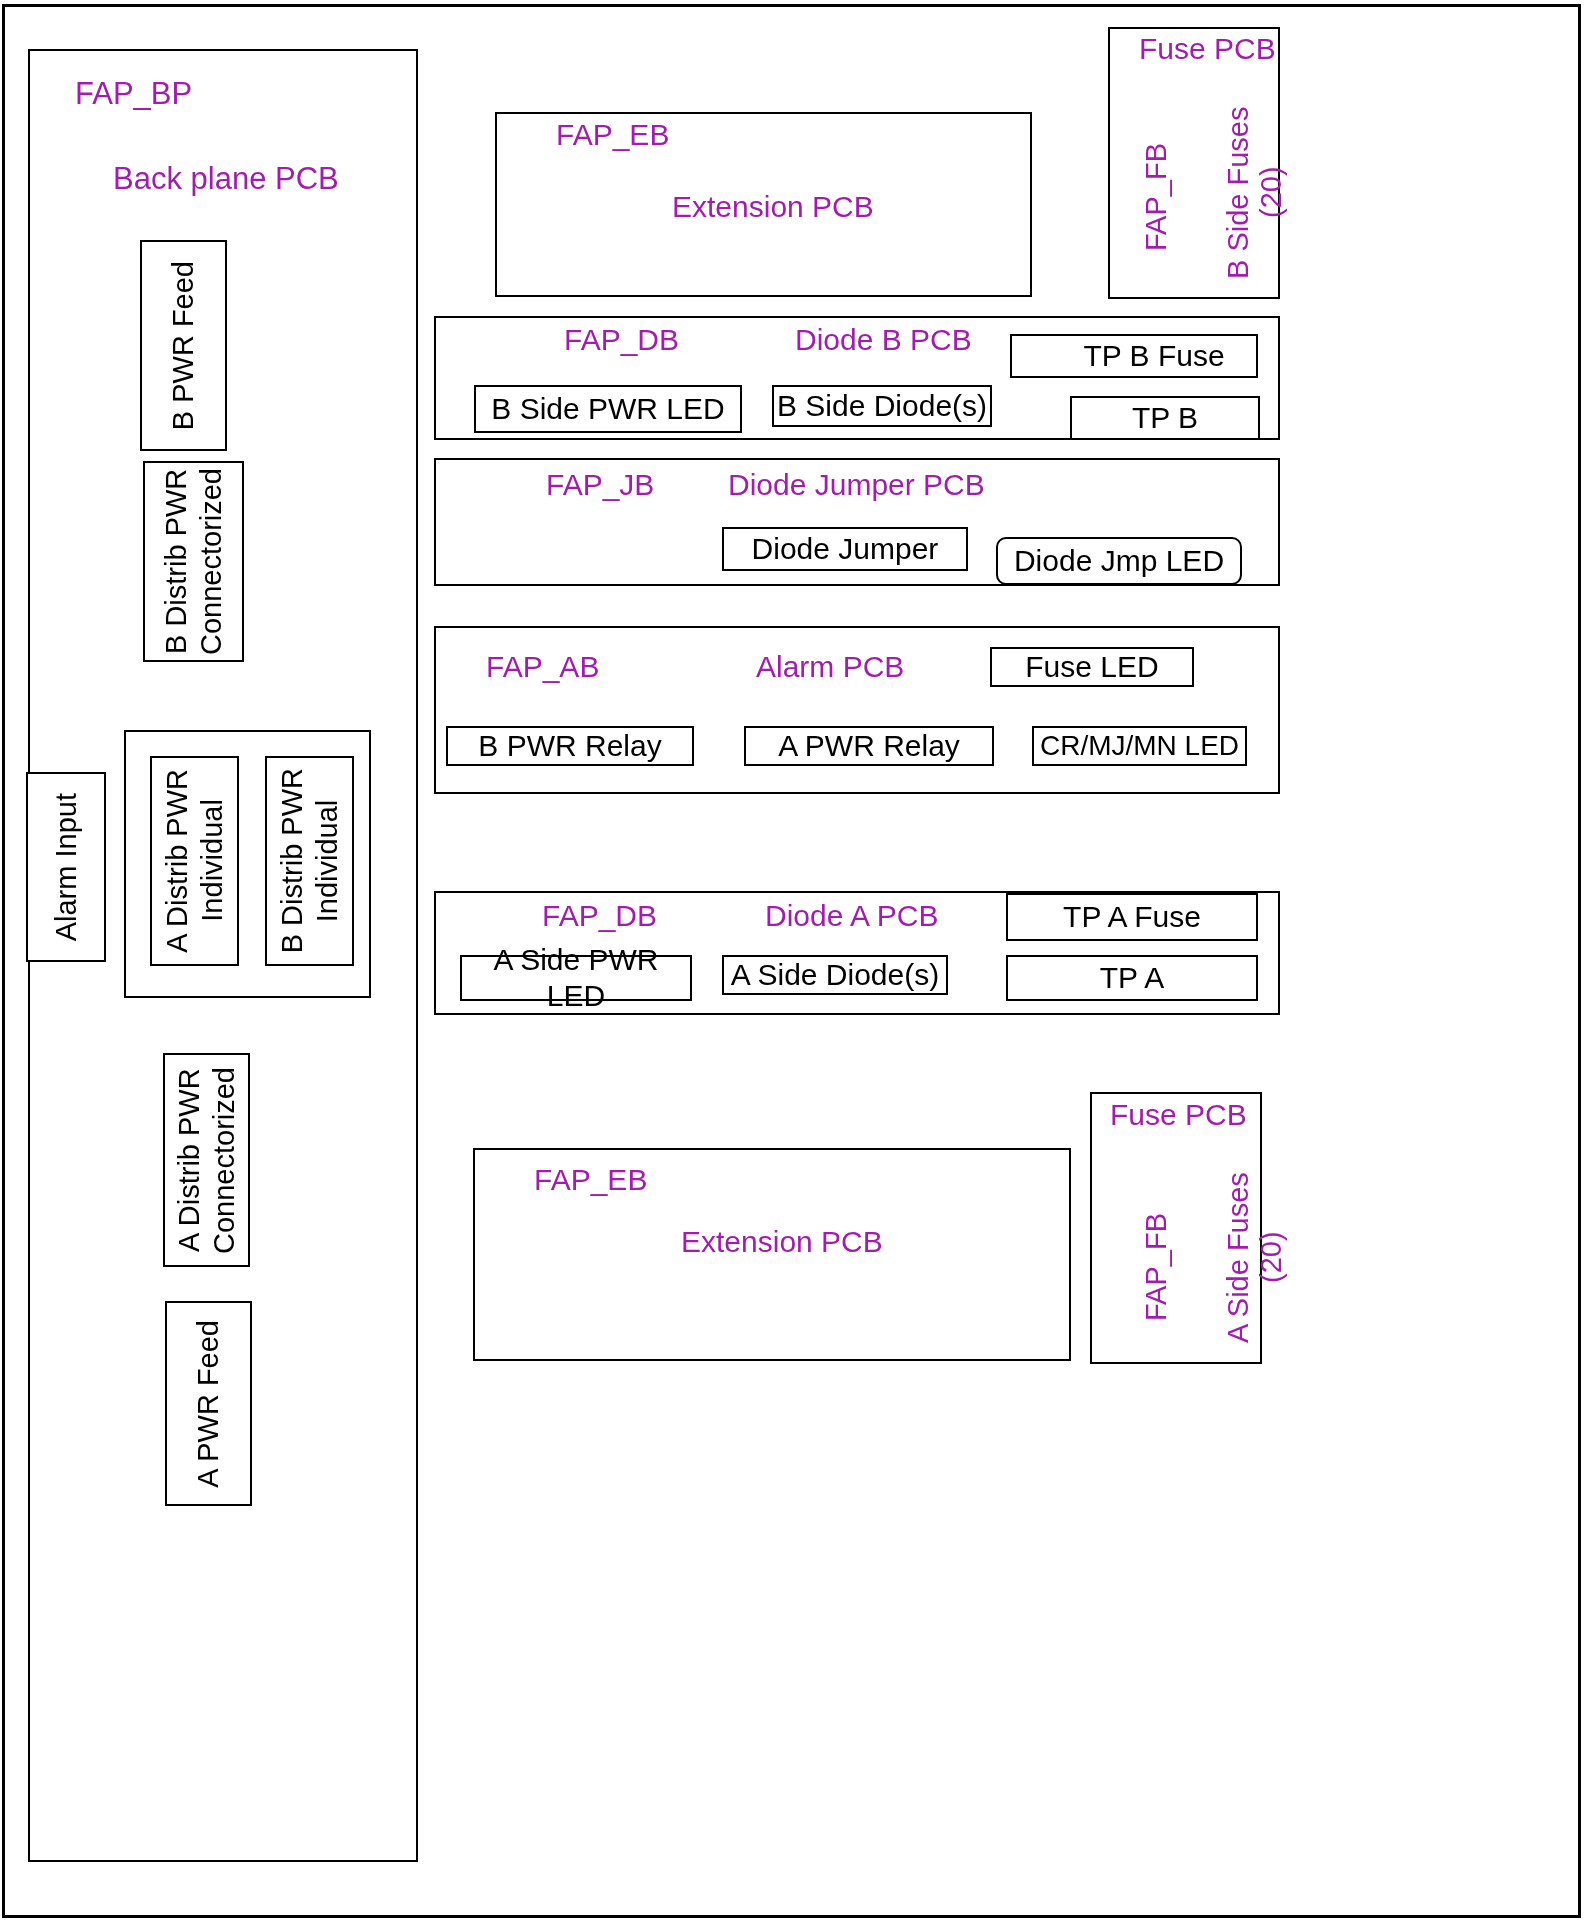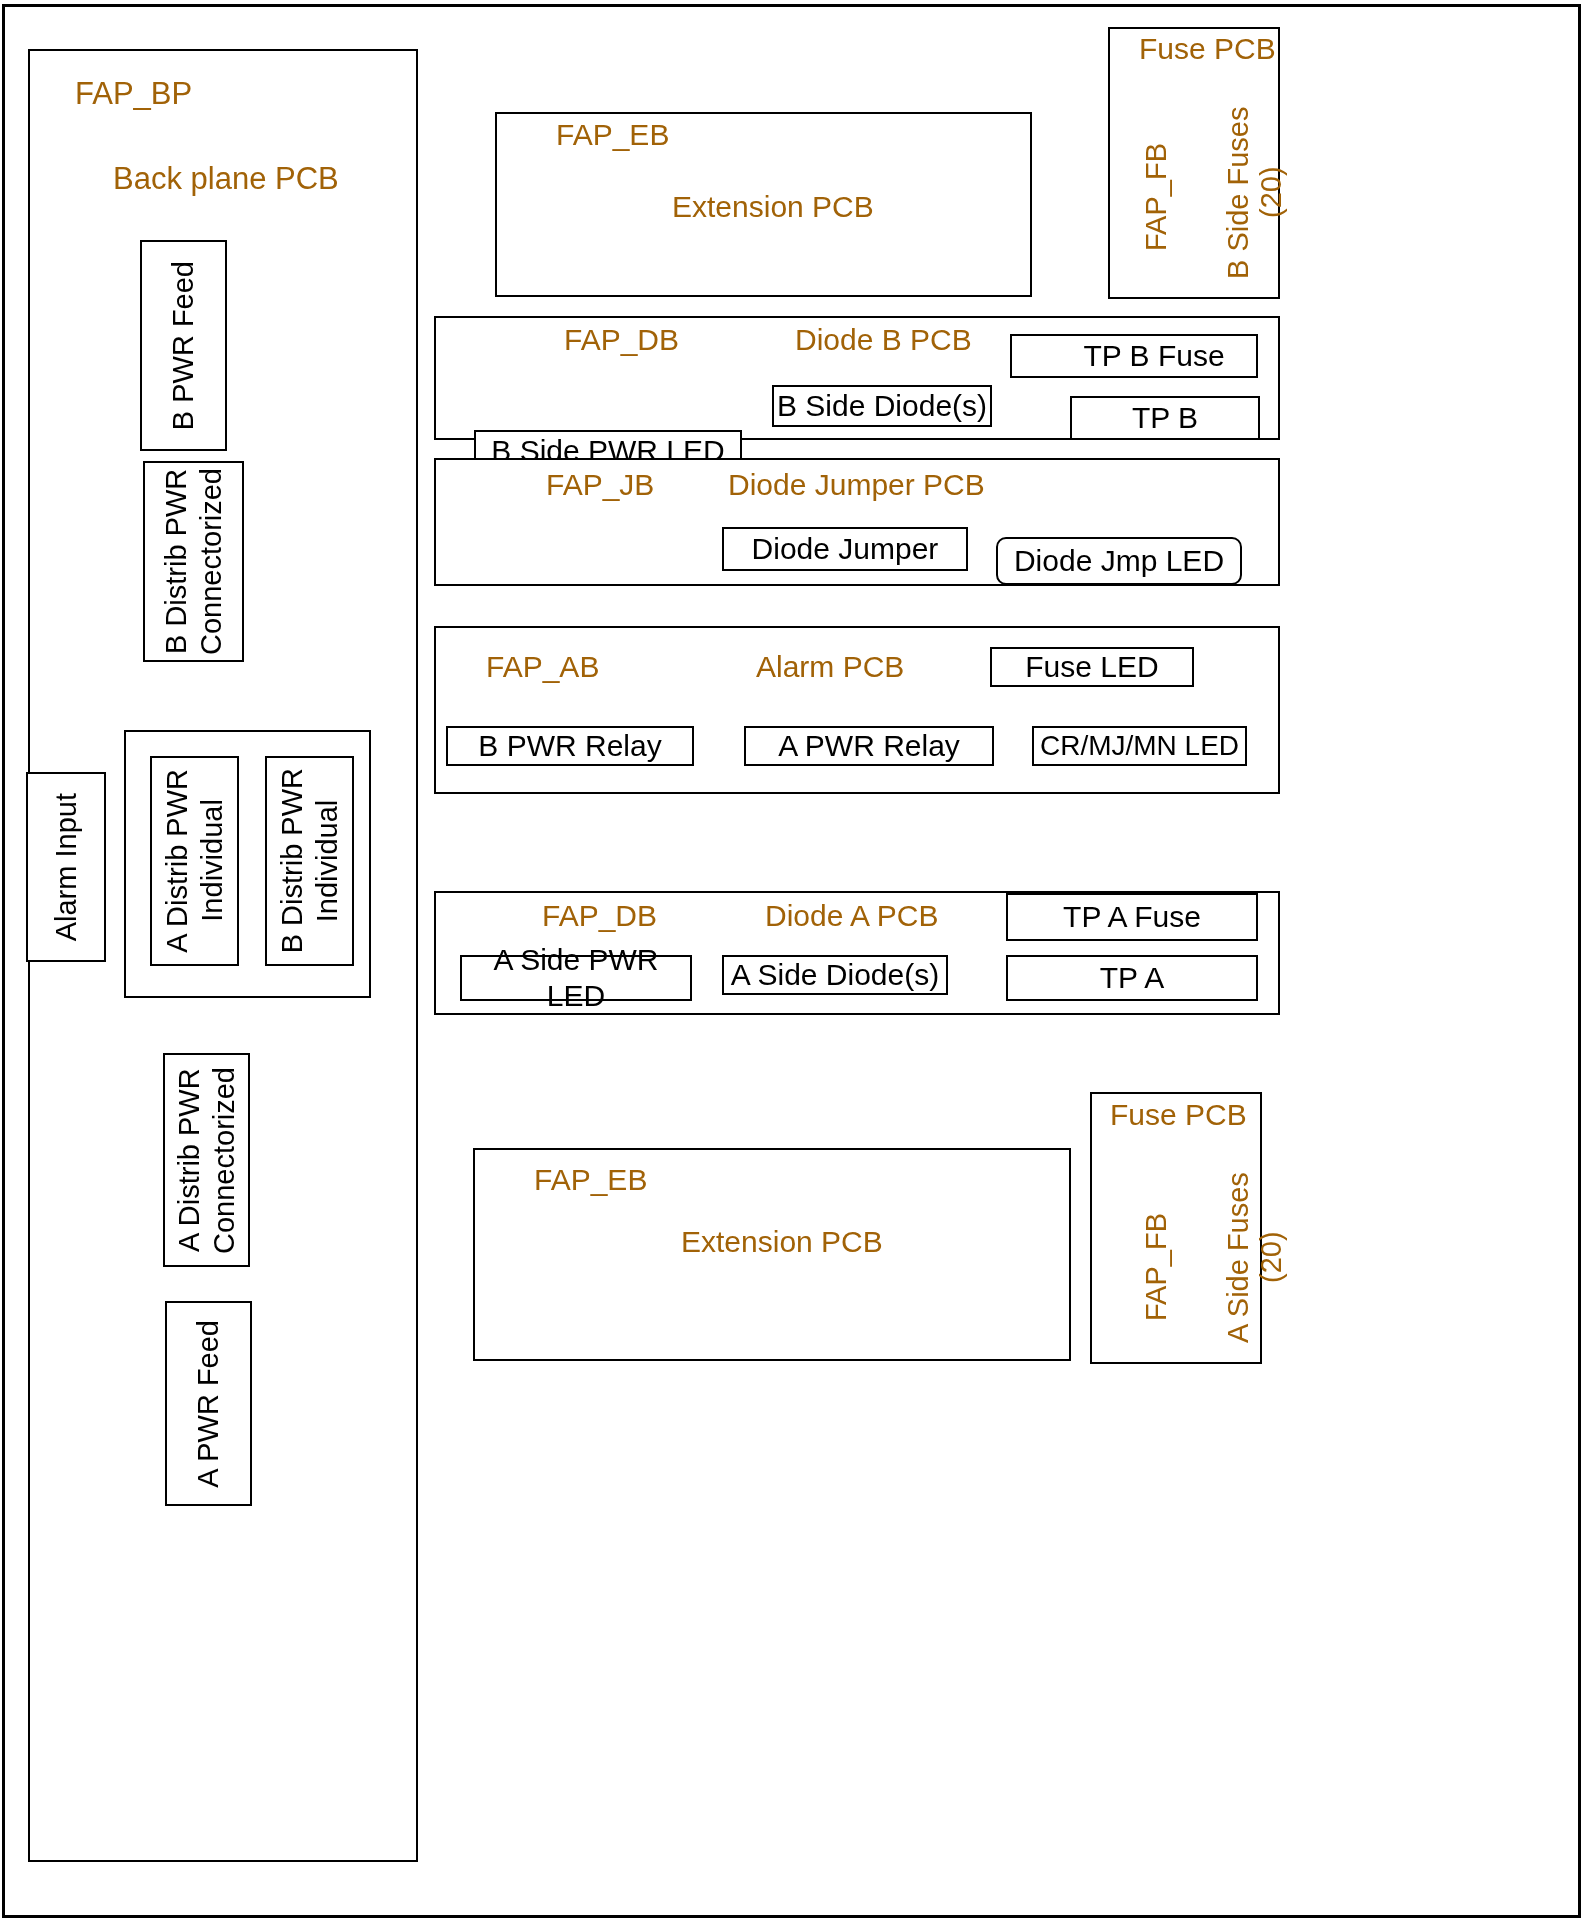--- a/index.html
+++ b/index.html
@@ -23,21 +23,21 @@
     border: 2px solid #000000;
     background: #ffffff;
     box-sizing: border-box;
   }
   
   .lbl {
     position: absolute;
     white-space: nowrap;
     font-size: 30px;
     line-height: 1.15;
-    color: #a16207;
+    color: #a21caf;
   }
   .centered {
     display: flex;
     align-items: center;
     justify-content: center;
     text-align: center;
     font-size: 30px;
     line-height: 1.2;
   }
   
@@ -111,21 +111,21 @@
 
   <div class="box" style="left:1108px; top:27px; width:172px; height:272px;"></div>
   <div class="lbl" style="left:1139px; top:32px;">Fuse PCB</div>
   <div class="lbl vert" style="left:1140px; top:110px; height:175px; font-size:29px;">FAP_FB</div>
   <div class="lbl vert" style="left:1222px; top:90px; height:205px; font-size:29px;">B Side Fuses (20)</div>
 
   <div class="box" style="left:434px; top:316px; width:846px; height:124px;"></div>
   <div class="lbl" style="left:564px; top:323px;">FAP_DB</div>
   <div class="lbl" style="left:795px; top:323px;">Diode B PCB</div>
 
-  <div class="box centered" style="left:474px; top:385px; width:268px; height:41px;margin-top:45px;">
+  <div class="box centered" style="left:474px; top:385px; width:268px; height:48px;">
     <span>B Side PWR LED</span>
   </div>
 
   <div class="box centered" style="left:772px; top:385px; width:220px; height:42px;">
     <span>B Side Diode(s)</span>
   </div>
 
   <div class="box centered" style="left:1010px; top:334px; width:248px; height:44px;padding-left:40px;">
     <span>TP B Fuse</span>
   </div>

